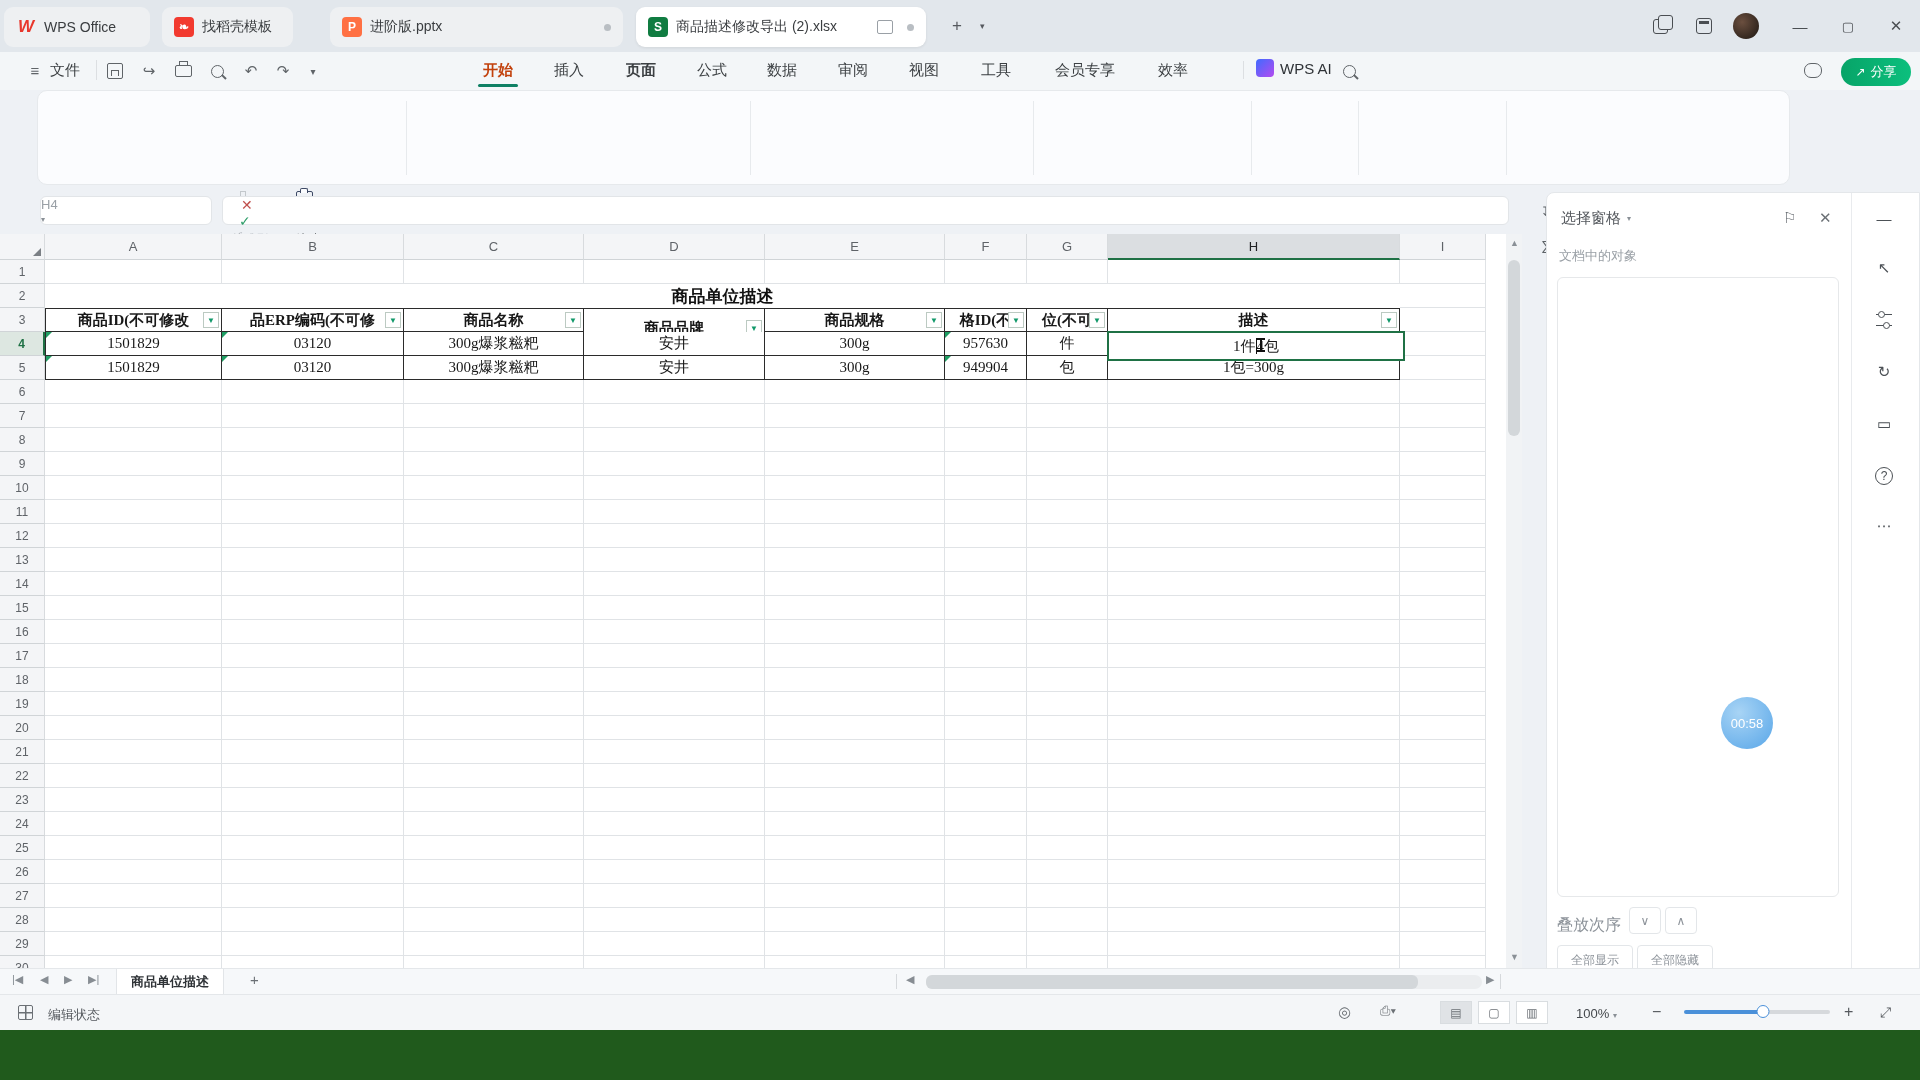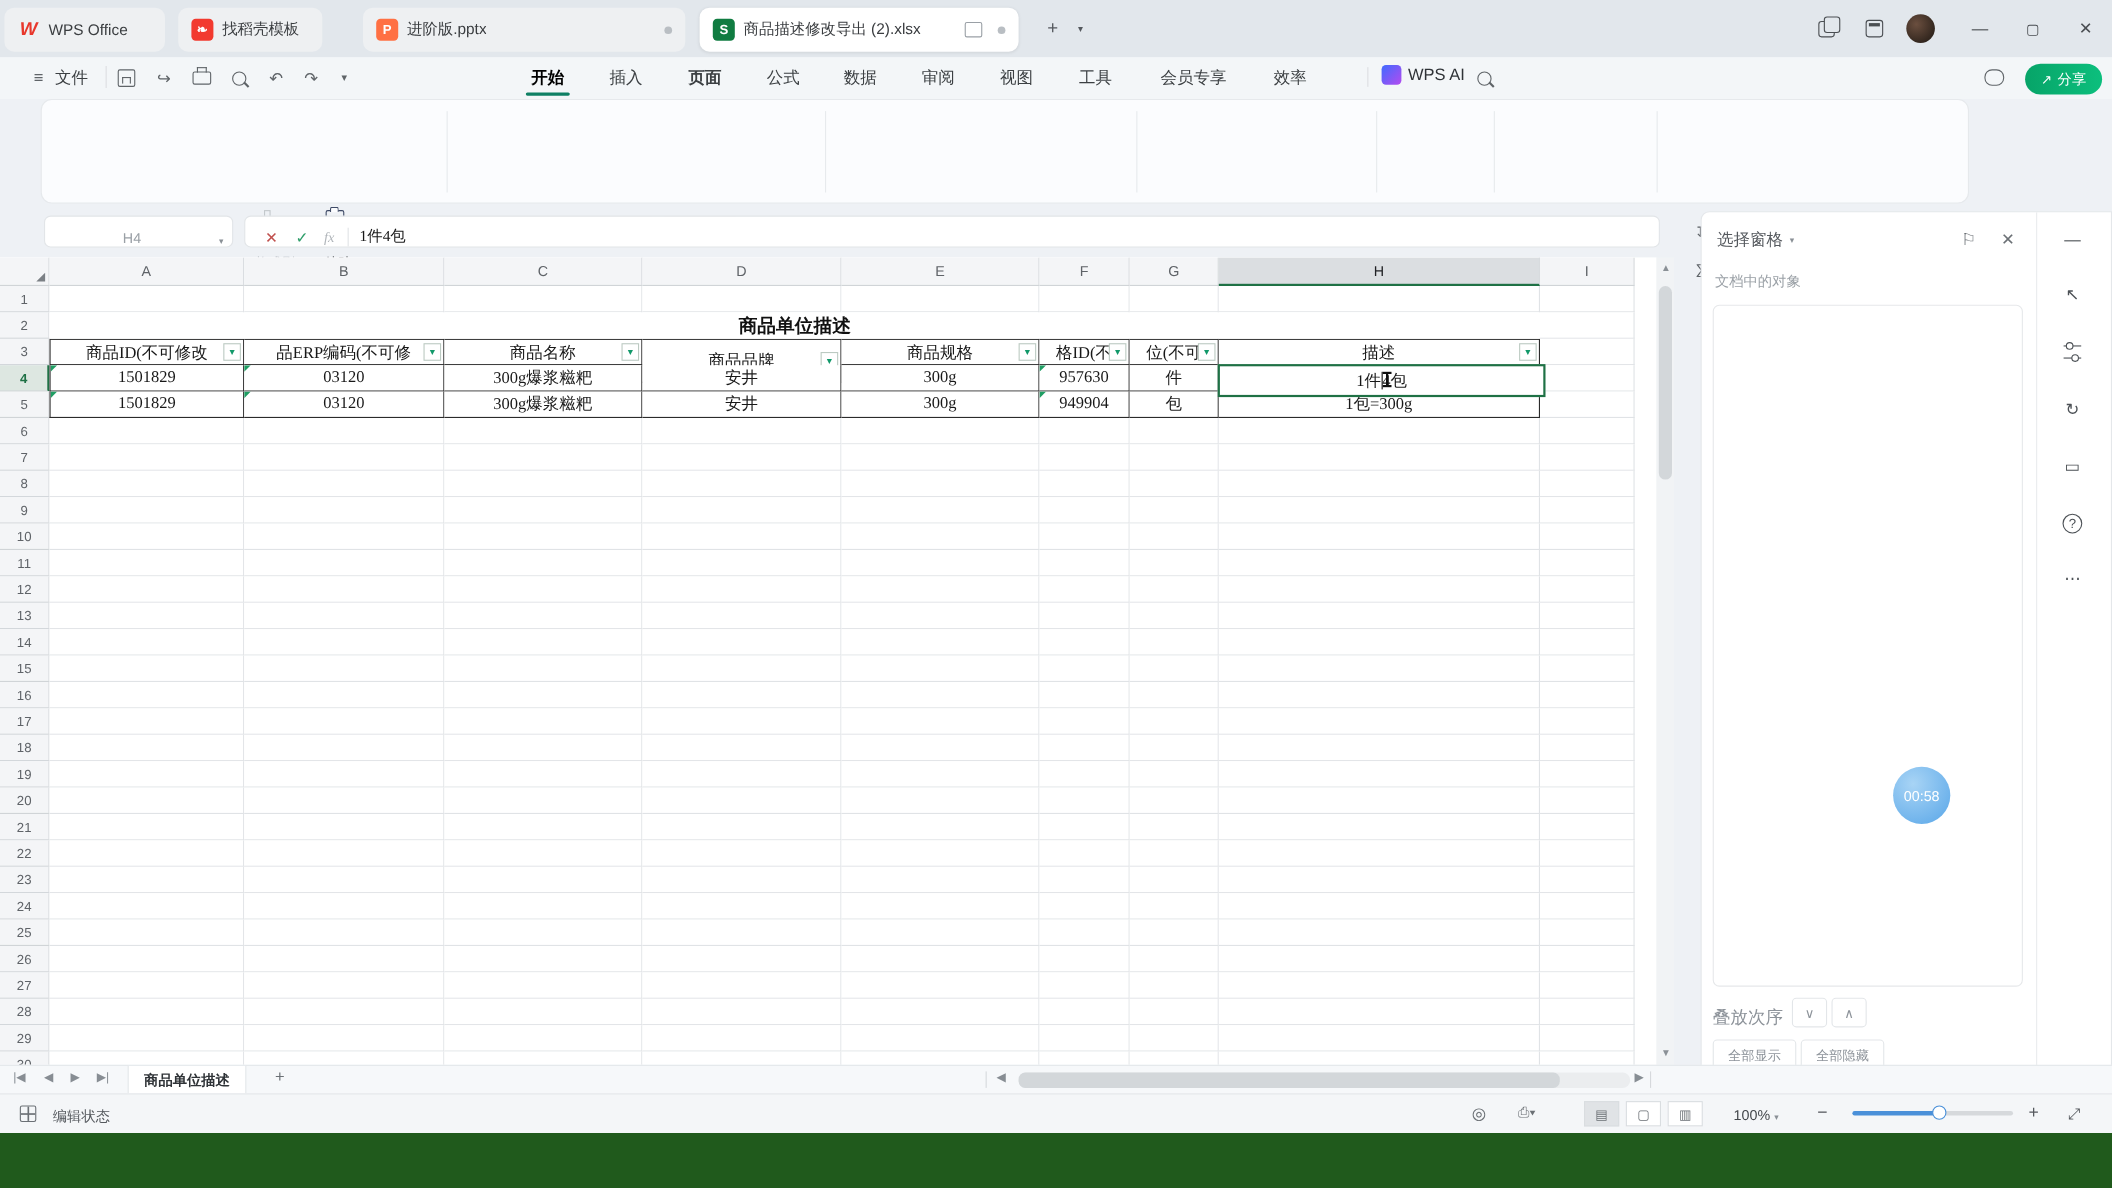--- a/index.html
+++ b/index.html
@@ -15,21 +15,21 @@
   .dot-mod{width:7px;height:7px;border-radius:50%;background:#b9bec3;margin-left:auto;flex:0 0 auto;}
   .winbtn{top:12px;width:32px;height:28px;display:flex;align-items:center;justify-content:center;color:#4a4e52;font-size:15px;}
   #avatar{width:26px;height:26px;border-radius:50%;background:radial-gradient(circle at 35% 35%,#6b4f3f,#1d1712);}
   .sq2{width:13px;height:13px;border:1.5px solid #4a4e52;border-radius:3px;position:relative;}
   .sq2:before{content:"";position:absolute;left:4px;top:-5px;width:13px;height:13px;border:1.5px solid #4a4e52;border-radius:3px;background:#e2e7ec;}
   .cube{width:14px;height:14px;border:1.5px solid #4a4e52;border-radius:3px;position:relative;}
   .cube:before{content:"";position:absolute;left:2px;top:2px;right:2px;height:3px;background:#4a4e52;}
   
   #menubar{left:0;top:52px;width:1920px;height:38px;background:#f3f6f8;}
   .mtab{top:0;height:36px;display:flex;align-items:center;justify-content:center;font-size:15px;color:#3c4043;transform:translateX(-50%);padding:0 6px;}
-  .mtab.active{color:#000000;font-weight:bold;}
+  .mtab.active{color:#c2410c;font-weight:bold;}
   #mtab-underline{top:32px;width:40px;height:3px;border-radius:2px;background:#0f8064;transform:translateX(-50%);}
   .qicon{top:7px;width:26px;height:24px;display:flex;align-items:center;justify-content:center;color:#5f6468;font-size:15px;}
   .mag{width:11px;height:11px;border:1.7px solid #5f6468;border-radius:50%;position:relative;display:inline-block;}
   .mag:after{content:"";position:absolute;left:9px;top:10px;width:6px;height:1.7px;background:#5f6468;transform:rotate(45deg);}
   #share-btn{top:58px;left:1841px;width:70px;height:28px;border-radius:14px;background:linear-gradient(90deg,#07a468,#0cbf7d);color:#fff;display:flex;align-items:center;justify-content:center;gap:5px;font-size:13px;}
   
   #ribbon{left:37px;top:90px;width:1753px;height:95px;background:#fbfcfe;border:1px solid #e6e9ec;border-radius:10px;}
   .rdiv{top:10px;width:1px;height:74px;background:#e7eaed;}
   .ric{position:absolute;display:flex;align-items:center;justify-content:center;color:#454a4e;}
   .rlabel{position:absolute;font-size:12px;color:#3c4043;display:flex;align-items:center;gap:2px;transform:translate(-50%,-50%);white-space:nowrap;}
@@ -37,32 +37,32 @@
   .caret{font-size:8px;color:#8a9096;}
   .combo{position:absolute;background:#fff;border:1px solid #d6dade;border-radius:4px;display:flex;align-items:center;padding:0 8px;box-sizing:border-box;font-size:13px;color:#3c4043;}
   .combo .caret{margin-left:auto;}
   .bicon{font-family:"Liberation Serif",serif;font-size:15px;}
   .clipb{width:15px;height:19px;border:1.6px solid #3e4a66;border-radius:2px;position:relative;}
   .clipb:before{content:"";position:absolute;left:3px;top:-4px;width:6px;height:4px;border:1.6px solid #3e4a66;border-bottom:none;border-radius:2px 2px 0 0;background:#fbfcfe;}
   .clipb:after{content:"";position:absolute;right:-5px;bottom:-3px;width:8px;height:10px;border:1.6px solid #3e5bb5;background:#fff;}
   .brush{width:16px;height:10px;border:1.5px solid #c3c8cc;border-radius:2px;position:relative;margin-top:8px;}
   .brush:before{content:"";position:absolute;left:5px;top:-7px;width:4px;height:6px;border:1.5px solid #c3c8cc;}
   
-  .fbox{background:#fff;border:1px solid #e2e5e8;border-radius:6px;display:flex;align-items:flex-end;}
+  .fbox{background:#fff;border:1px solid #e2e5e8;border-radius:6px;display:flex;align-items:flex-start;flex-direction:column;}
   
   #gridcard{left:0;top:234px;width:1506px;height:734px;background:#fff;overflow:hidden;}
   .colhdr,.rowhdr{position:absolute;box-sizing:border-box;background:#f4f5f7;border-right:1px solid #d8dbde;border-bottom:1px solid #d0d4d7;color:#5f6368;display:flex;align-items:center;justify-content:center;font-size:13px;}
   .rowhdr{font-size:12px;}
   .sel-col{background:#dbdee1;border-bottom:2px solid #1f7145;color:#202124;}
   .sel-row{background:#dde7e1;border-right:2px solid #1f7145;color:#1f7145;font-weight:bold;}
   .cell{position:absolute;box-sizing:border-box;background:#fff;border-right:1px solid #e0e3e6;border-bottom:1px solid #e0e3e6;display:flex;align-items:center;justify-content:center;font-family:"Liberation Serif",serif;font-size:15px;color:#181818;overflow:hidden;}
   .tb{border-right:1px solid #2b2b2b !important;border-bottom:1px solid #2b2b2b !important;}
   .tb-top{border-top:1.5px solid #2b2b2b;}
   .tb-left{border-left:1.5px solid #2b2b2b;}
-  .th{font-weight:normal;}
+  .th{font-weight:bold;}
   .flt{position:absolute;right:2px;top:50%;transform:translateY(-50%);width:14px;height:14px;background:#fff;border:1px solid #bccac2;display:flex;align-items:center;justify-content:center;font-size:8px;color:#12996a;}
   .err:before{content:"";position:absolute;left:0;top:0;border-top:6px solid #1f9e63;border-right:6px solid transparent;}
   #active-cell{position:absolute;border:2px solid #1f7145;background:#fff;display:flex;align-items:center;justify-content:center;font-family:"Liberation Serif",serif;font-size:15px;color:#181818;z-index:6;}
   #caret-line{width:1px;height:16px;background:#111;}
   #ibeam{position:absolute;z-index:7;width:10px;height:14px;pointer-events:none;}
   #ibeam:before{content:"";position:absolute;left:4px;top:1px;width:1.5px;height:12px;background:#111;}
   #ibeam:after{content:"";position:absolute;left:1px;top:0;width:8px;height:1.5px;background:#111;box-shadow:0 12px 0 #111;}
   .sbar{background:#f1f3f5;}
   .thumb{background:#d3d7da;border-radius:6px;}
   

